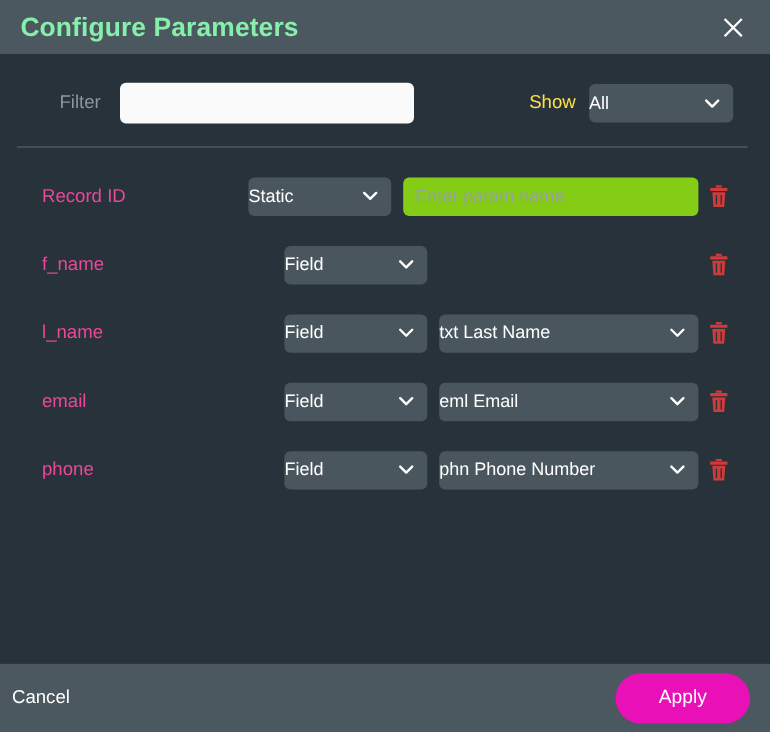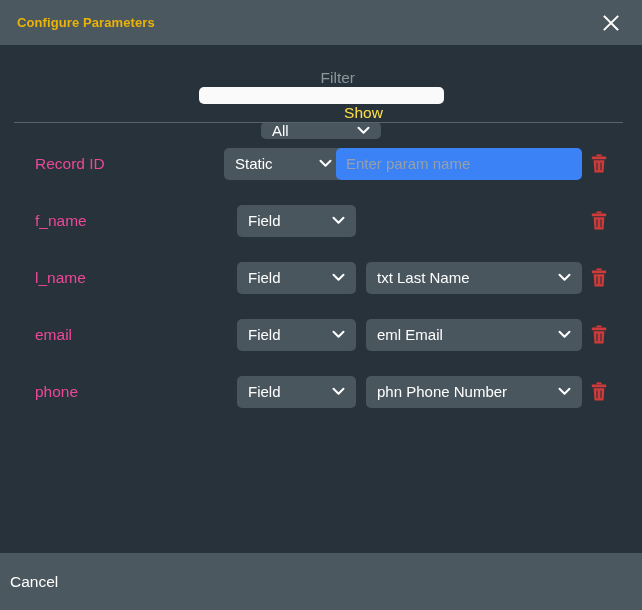--- a/index.html
+++ b/index.html
@@ -27,22 +27,22 @@
     height: 45px;
     flex: 0 0 45px;
     background: #4c585f;
     display: flex;
     align-items: center;
     justify-content: space-between;
     padding: 0 14px 0 17px;
     box-sizing: border-box;
   }
   .title {
-    color: #eab308;
-    font-size: 13px;
+    color: #86efac;
+    font-size: 22px;
     font-weight: bold;
     letter-spacing: 0.1px;
     white-space: nowrap;
   }
   .close-btn {
     width: 30px;
     height: 30px;
     display: flex;
     align-items: center;
     justify-content: center;
@@ -58,21 +58,20 @@
     background: #28323a;
     overflow: hidden;
   }
 
   .filter-row {
     display: flex;
     align-items: center;
     padding: 24px 0 0 0;
     height: 34px;
     box-sizing: content-box;
-    flex-direction: column;
   }
   .filter-label {
     color: #8c969c;
     font-size: 15.5px;
     width: 100px;
     text-align: right;
     padding-right: 16px;
     box-sizing: border-box;
     white-space: nowrap;
   }
@@ -104,21 +103,21 @@
     border-radius: 5px;
     height: 32px;
     display: flex;
     align-items: center;
     cursor: pointer;
     box-sizing: border-box;
   }
   .select .sel-text {
     color: #ffffff;
     font-size: 15px;
-    padding-left: 11px;
+    padding-left: 0;
     white-space: nowrap;
     overflow: hidden;
     text-overflow: ellipsis;
     flex: 1 1 auto;
   }
   .select .chev {
     flex: 0 0 auto;
     padding: 0 11px 0 6px;
     display: flex;
     align-items: center;
@@ -151,36 +150,36 @@
     position: absolute;
     left: 35px;
     color: #ec4899;
     font-size: 15.5px;
     white-space: nowrap;
   }
   .type-select {
     position: absolute;
     width: 119px;
   }
-  .type-select.static-pos { left: 224px; }
+  .type-select.static-pos { left: 207px; }
   .type-select.field-pos { left: 237px; }
 
   .value-select {
     position: absolute;
     left: 366px;
     width: 216px;
   }
   .value-input {
     position: absolute;
     left: 336px;
     width: 246px;
     height: 32px;
     border-radius: 5px;
     border: none;
-    background: #3b82f6;
+    background: #84cc16;
     color: #333b42;
     font-size: 15px;
     font-family: "Liberation Sans", sans-serif;
     padding: 0 10px;
     box-sizing: border-box;
     outline: none;
   }
   .value-input::placeholder { color: #97a0a8; }
   .filter-input::placeholder { color: #97a0a8; }
 
@@ -386,15 +385,16 @@
             <path d="M6 8.4 L6 16.3 M10 8.4 L10 16.3" stroke="#28323a" stroke-width="1.1"></path>
           </svg>
         </div>
       </div>
 
     </div>
   </div>
 
   <div class="footer">
     <button class="cancel-btn">Cancel</button>
+    <button class="apply-btn">Apply</button>
   </div>
 
 </div>
 
 </body></html>

